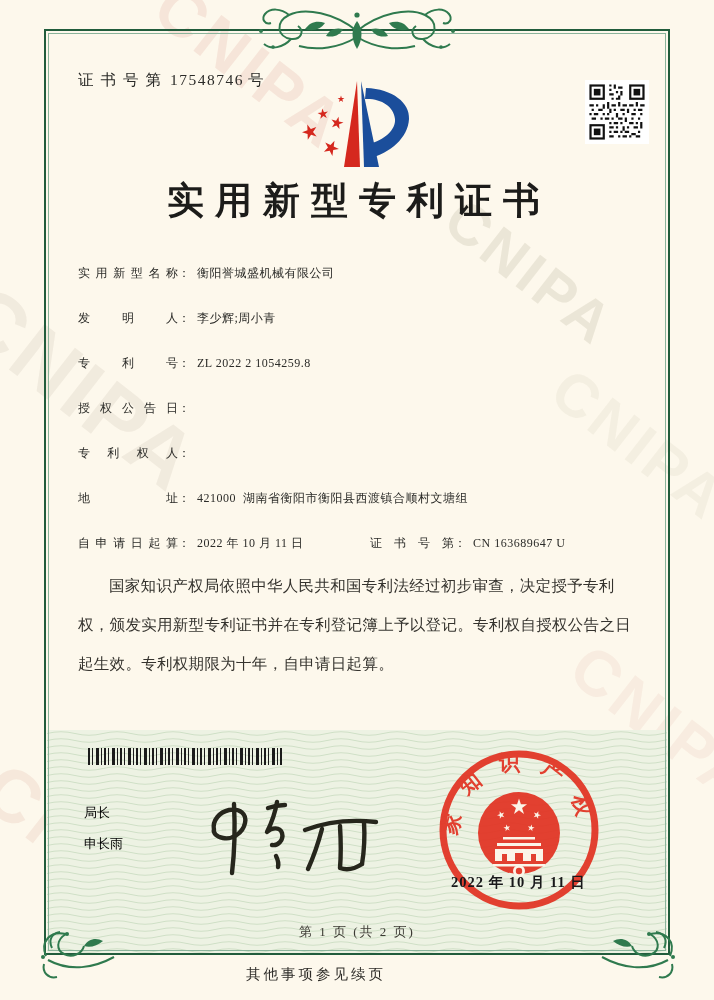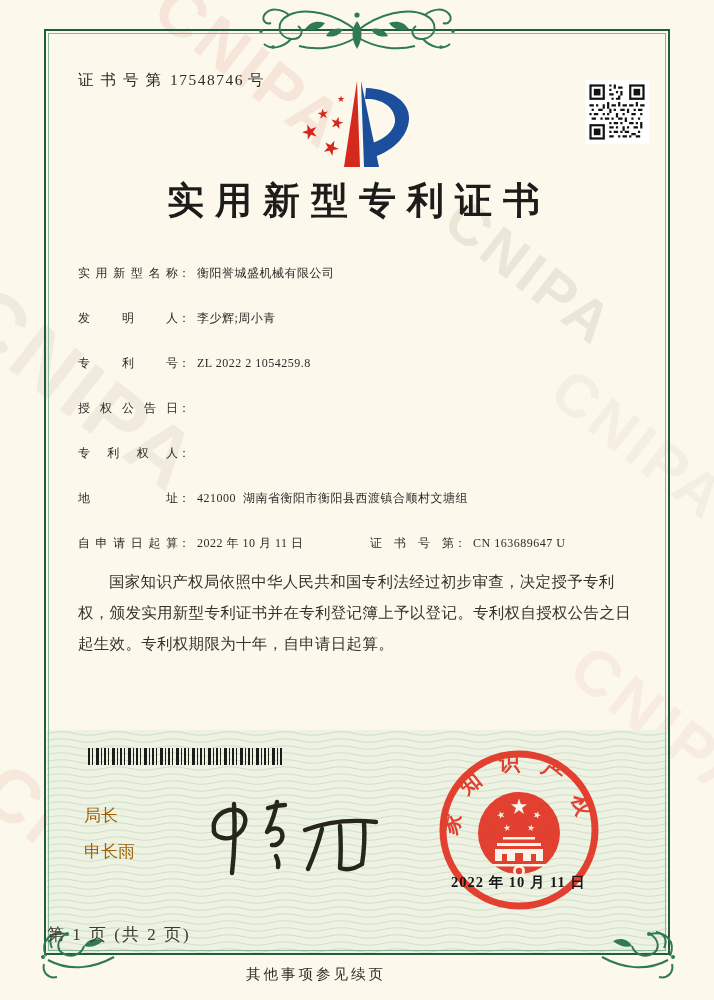--- a/index.html
+++ b/index.html
@@ -45,42 +45,42 @@
   .fields{position:absolute;left:78px;top:262px;width:566px;}
   .frow{display:flex;align-items:flex-end;line-height:23px;margin-bottom:22px;font-size:12px;}
   .flabel{display:inline-block;width:100px;text-align:justify;text-align-last:justify;color:#2b2b28;}
   .flabel.small{width:84px;}
   .colon{display:inline-block;}
   .fvalue{margin-left:7px;letter-spacing:.5px;white-space:pre-wrap;}
   .fcell{display:flex;align-items:baseline;}
   .fcell.first{width:292px;}
 
   .paras{position:absolute;left:78px;top:566px;width:562px;font-size:15.5px;
-         line-height:31px;color:#35332e;letter-spacing:.3px;}
+         line-height:39px;color:#35332e;letter-spacing:.3px;}
   .paras p{margin:0;text-indent:2em;}
   .paras p + p{margin-top:13px;}
 
   .barcode{position:absolute;left:88px;top:748px;width:194px;height:17px;z-index:5;
     background:repeating-linear-gradient(90deg,
       #1b1b1b 0 2px,transparent 2px 4px,
       #1b1b1b 4px 5px,transparent 5px 8px,
       #1b1b1b 8px 11px,transparent 11px 13px,
       #1b1b1b 13px 14px,transparent 14px 16px);}
 
   .sigblock{position:absolute;left:84px;top:804px;z-index:5;
-            font-family:"Liberation Sans","DejaVu Sans",sans-serif;font-size:17px;color:#a16207;}
+            font-family:"Liberation Sans","DejaVu Sans",sans-serif;font-size:13px;color:#000000;}
   .sigblock div{margin-bottom:13px;}
   .handwriting{position:absolute;left:198px;top:772px;z-index:5;}
 
   .seal{position:absolute;left:436px;top:745px;z-index:6;opacity:.93;}
   .seal-date{position:absolute;left:451px;top:873px;z-index:7;font-size:14.5px;
              font-weight:bold;color:#18181a;letter-spacing:1px;}
 
-  .pagenum{position:absolute;left:47px;top:923px;width:620px;text-align:left;
-           font-size:17px;letter-spacing:2px;color:#3c3a34;z-index:5;}
+  .pagenum{position:absolute;left:47px;top:923px;width:620px;text-align:center;
+           font-size:13px;letter-spacing:2px;color:#3c3a34;z-index:5;}
   .cont{position:absolute;left:0;top:965px;width:632px;text-align:center;
         font-size:14.5px;letter-spacing:3px;color:#2e2c28;z-index:5;}
 </style>
 </head>
 <body>
 
 <div class="page">
 
   <div class="wm wm1">CNIPA</div>
   <div class="wm wm2">CNIPA</div>

